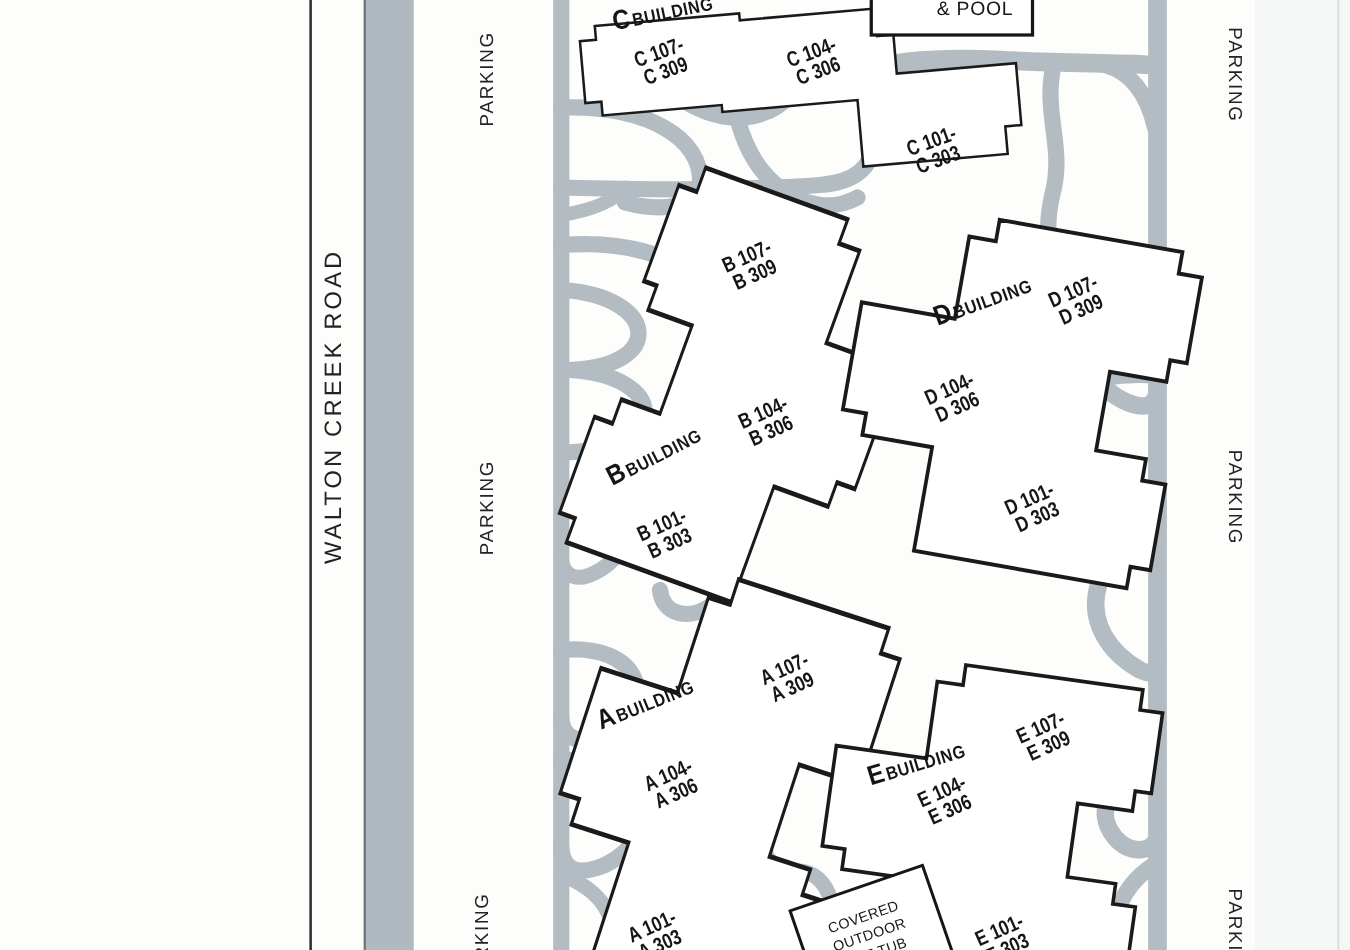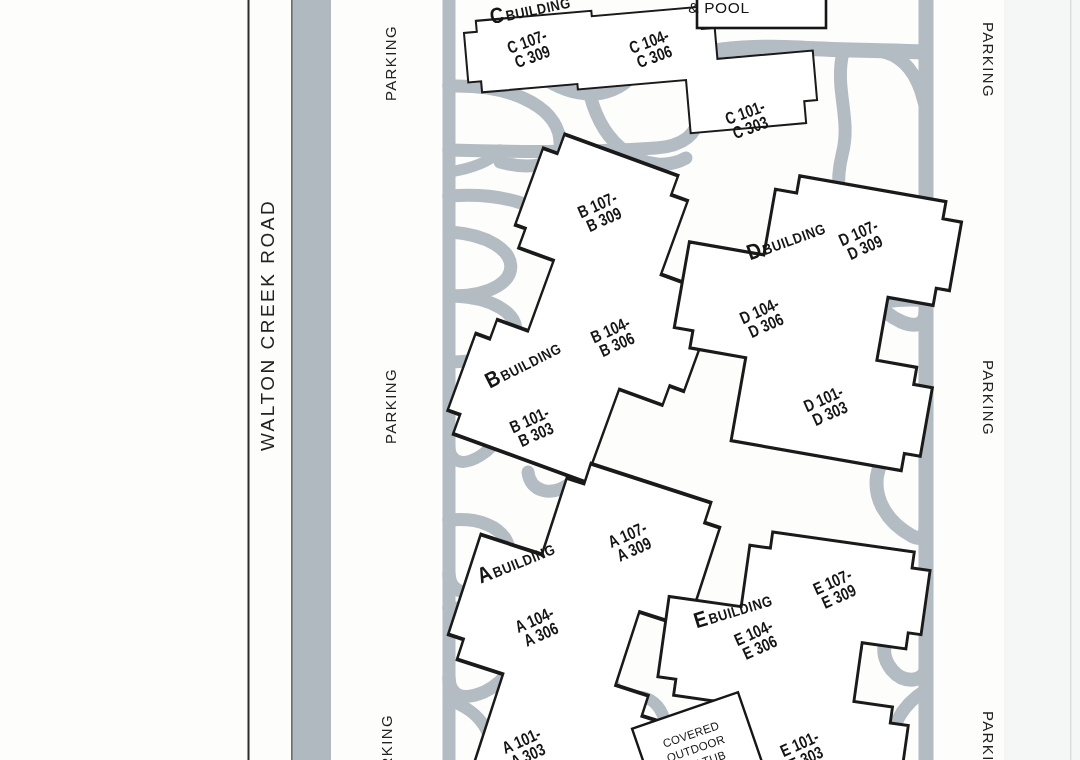--- a/index.html
+++ b/index.html
@@ -91,21 +91,21 @@
   <div class="labels">
 
     <div class="lbl road-lbl" style="left:268px;top:325px;transform:translate(-50%,-50%) rotate(-90deg);">WALTON CREEK ROAD</div>
     <div class="lbl parking-lbl" style="left:390px;top:63px;transform:translate(-50%,-50%) rotate(-90deg);">PARKING</div>
     <div class="lbl parking-lbl" style="left:390px;top:406px;transform:translate(-50%,-50%) rotate(-90deg);">PARKING</div>
     <div class="lbl parking-lbl" style="left:386px;top:752px;transform:translate(-50%,-50%) rotate(-90deg);">PARKING</div>
     <div class="lbl parking-lbl" style="left:988px;top:60px;transform:translate(-50%,-50%) rotate(90deg);">PARKING</div>
     <div class="lbl parking-lbl" style="left:988px;top:398px;transform:translate(-50%,-50%) rotate(90deg);">PARKING</div>
     <div class="lbl parking-lbl" style="left:988px;top:749px;transform:translate(-50%,-50%) rotate(90deg);">PARKING</div>
 
-    <div class="lbl pool-lbl" style="left:719px;top:8px;transform:translate(-50%,-50%);">&amp; POOL</div>
+    <div class="lbl pool-lbl" style="left:780px;top:8px;transform:translate(-50%,-50%);">&amp; POOL</div>
     <div class="lbl tub-lbl" style="left:696px;top:749px;transform:translate(-50%,-50%) rotate(-19deg);">
       <div>COVERED</div>
       <div>OUTDOOR</div>
       <div>HOT TUB</div>
     </div>
 
     <div class="lbl bname" style="left:530px;top:9px;transform:translate(-50%,-50%) rotate(-12deg) scaleX(.88);">
       <span class="big">C</span>
       <span class="rest">BUILDING</span>
     </div>

